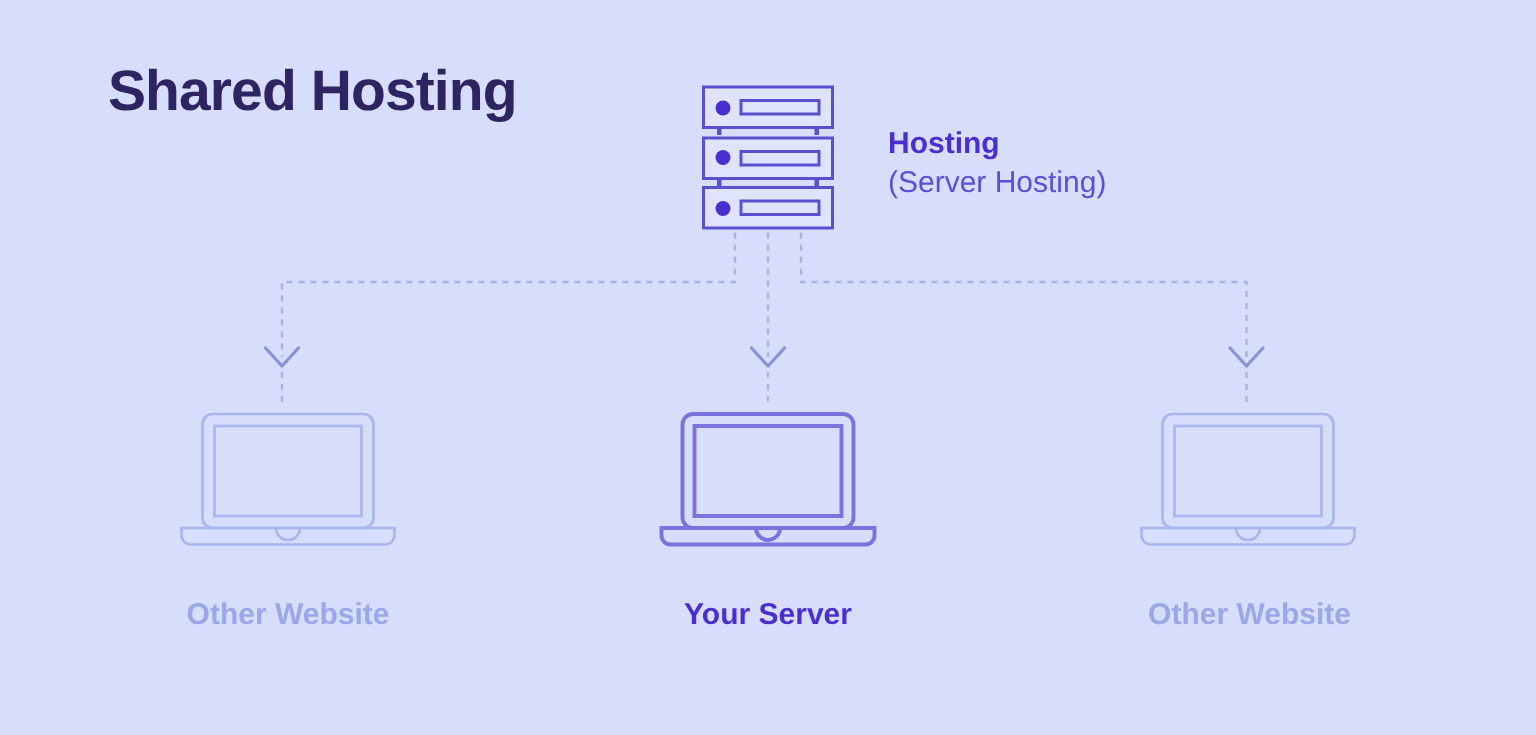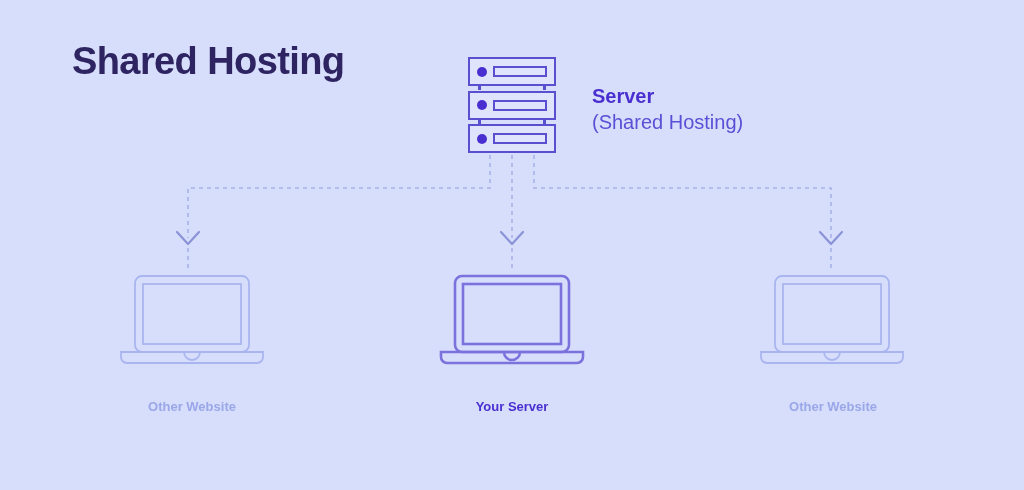--- a/index.html
+++ b/index.html
@@ -102,21 +102,21 @@
   }
   .laptop-left   { left: 117px; top: 272px; }
   .laptop-center { left: 437px; top: 272px; }
   .laptop-right  { left: 757px; top: 272px; }
 
   .site-label {
     position: absolute;
     top: 399px;
     width: 320px;
     text-align: center;
-    font-size: 13px;
+    font-size: 20px;
     white-space: nowrap;
   }
   .site-label.dim {
     color: #9aa7e8;
     font-weight: bold;
   }
   .site-label.strong {
     color: #4a2fd0;
     font-weight: bold;
   }
@@ -164,22 +164,22 @@
       <div class="server-connector sc-left"></div>
       <div class="server-connector sc-right"></div>
     </div>
     <div class="server-unit">
       <div class="server-dot"></div>
       <div class="server-bar"></div>
     </div>
   </div>
 
   <div class="server-label">
-    <div class="l1">Server</div>
-    <div class="l2">(Shared Hosting)</div>
+    <div class="l1">Hosting</div>
+    <div class="l2">(Server Hosting)</div>
   </div>
 
   <svg class="laptop laptop-left" viewBox="0 0 150 96">
     <g fill="none" stroke="#aab5ef" stroke-width="1.8">
       <rect x="18" y="4" width="114" height="76" rx="7" ry="7"></rect>
       <rect x="26" y="12" width="98" height="60"></rect>
       <path d="M 4 80 L 146 80 L 146 85 A 6 6 0 0 1 140 91 L 10 91 A 6 6 0 0 1 4 85 Z"></path>
       <path d="M 67 80 A 8 8 0 0 0 83 80"></path>
     </g>
   </svg>

